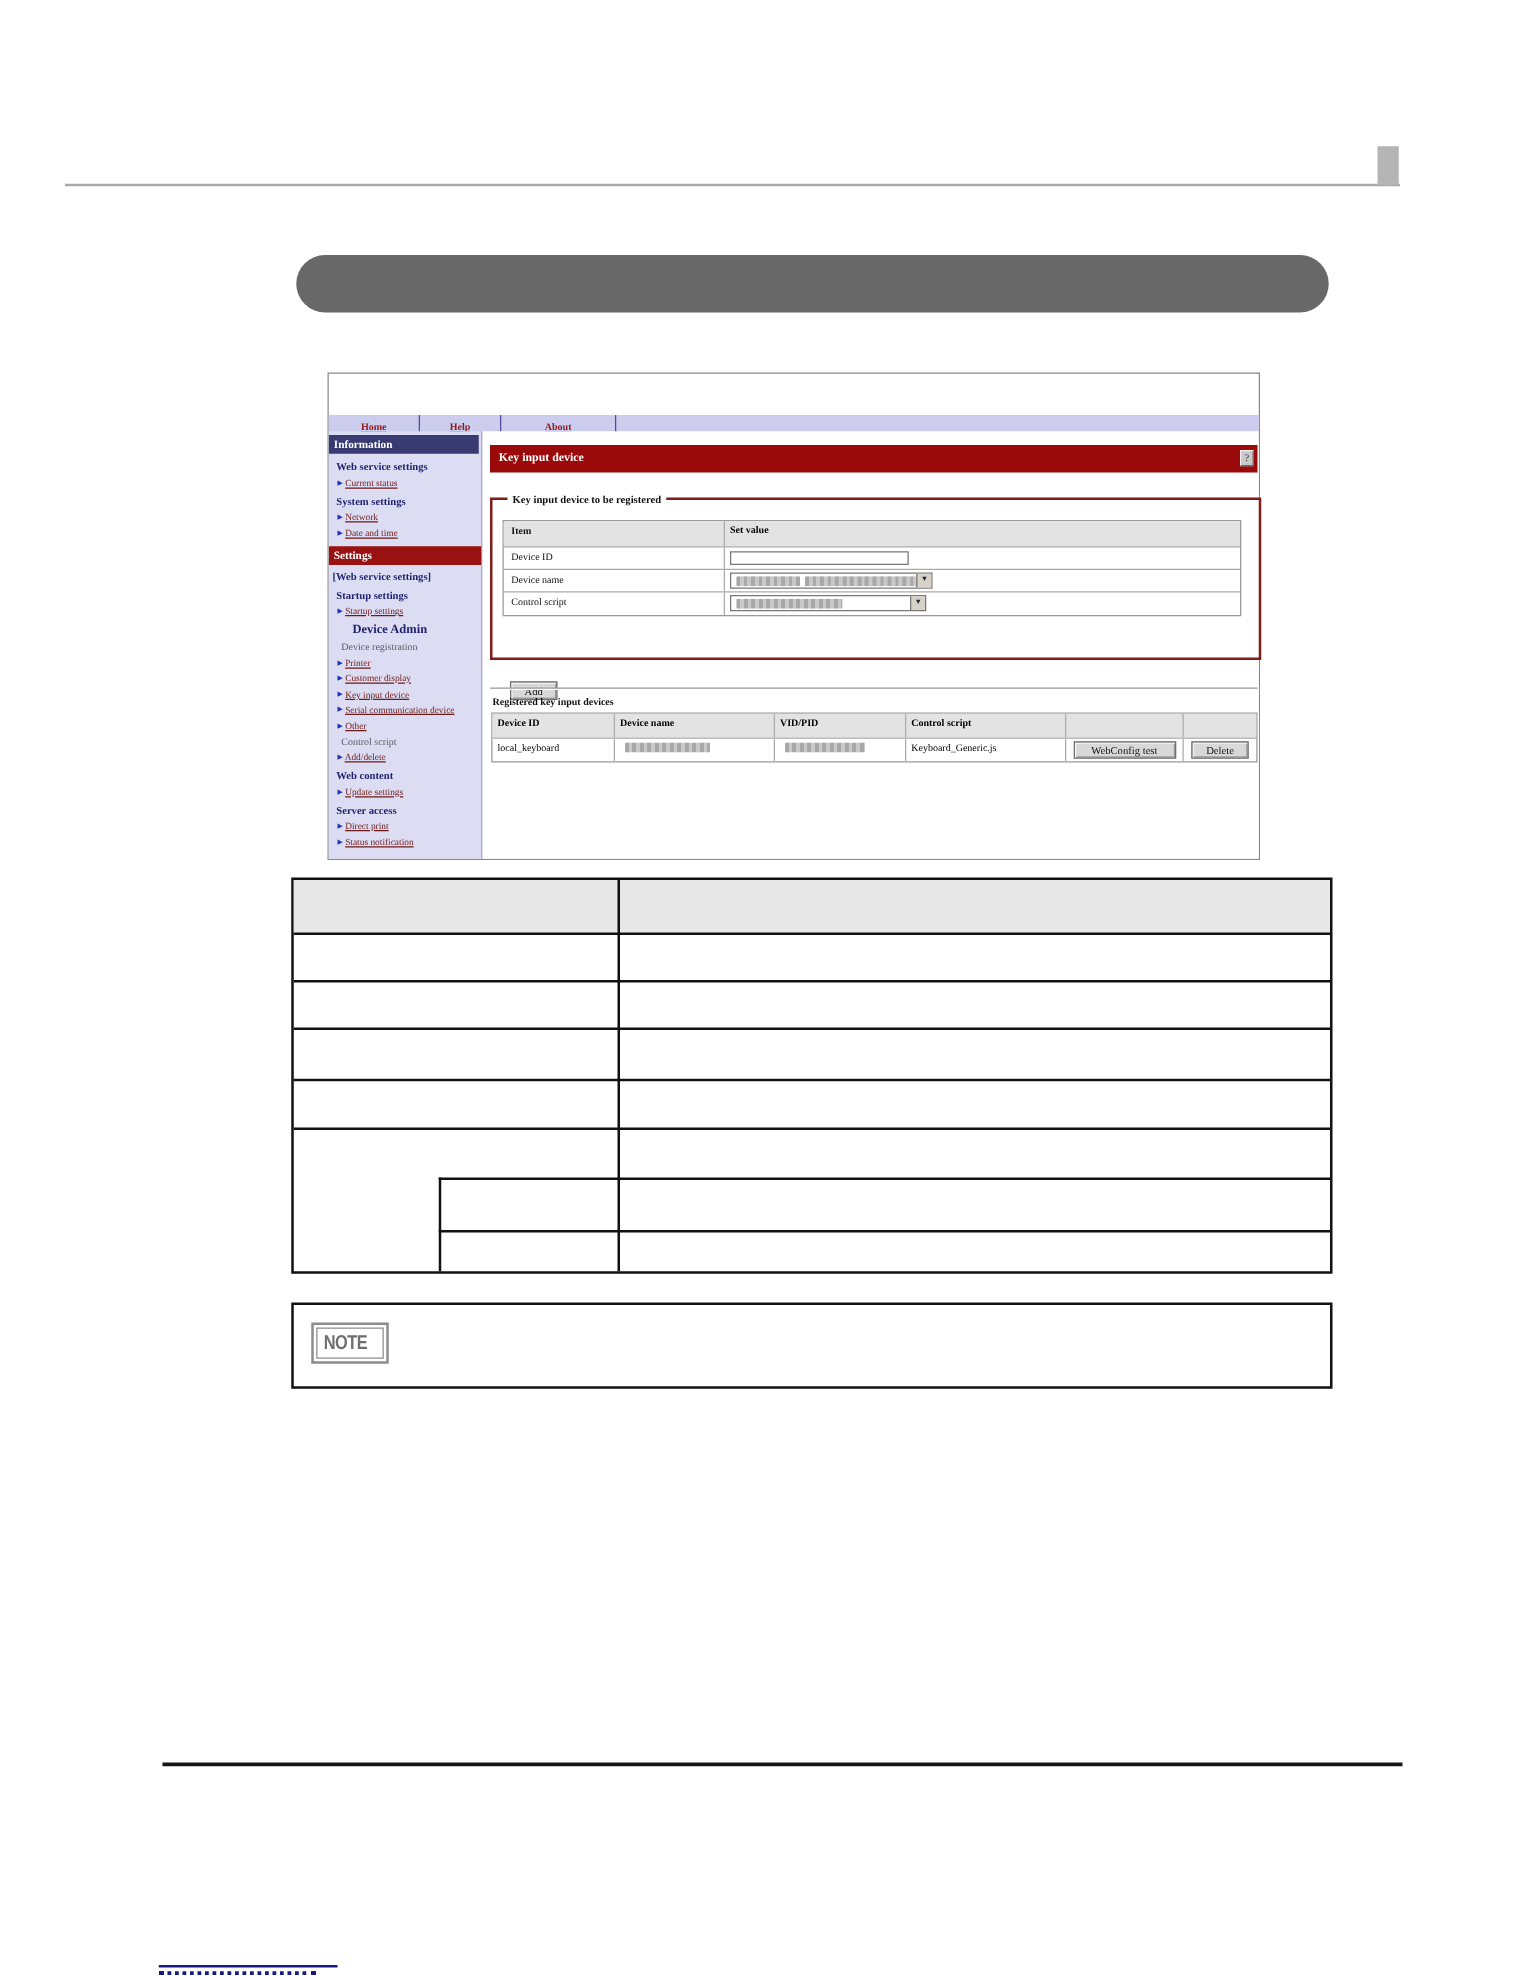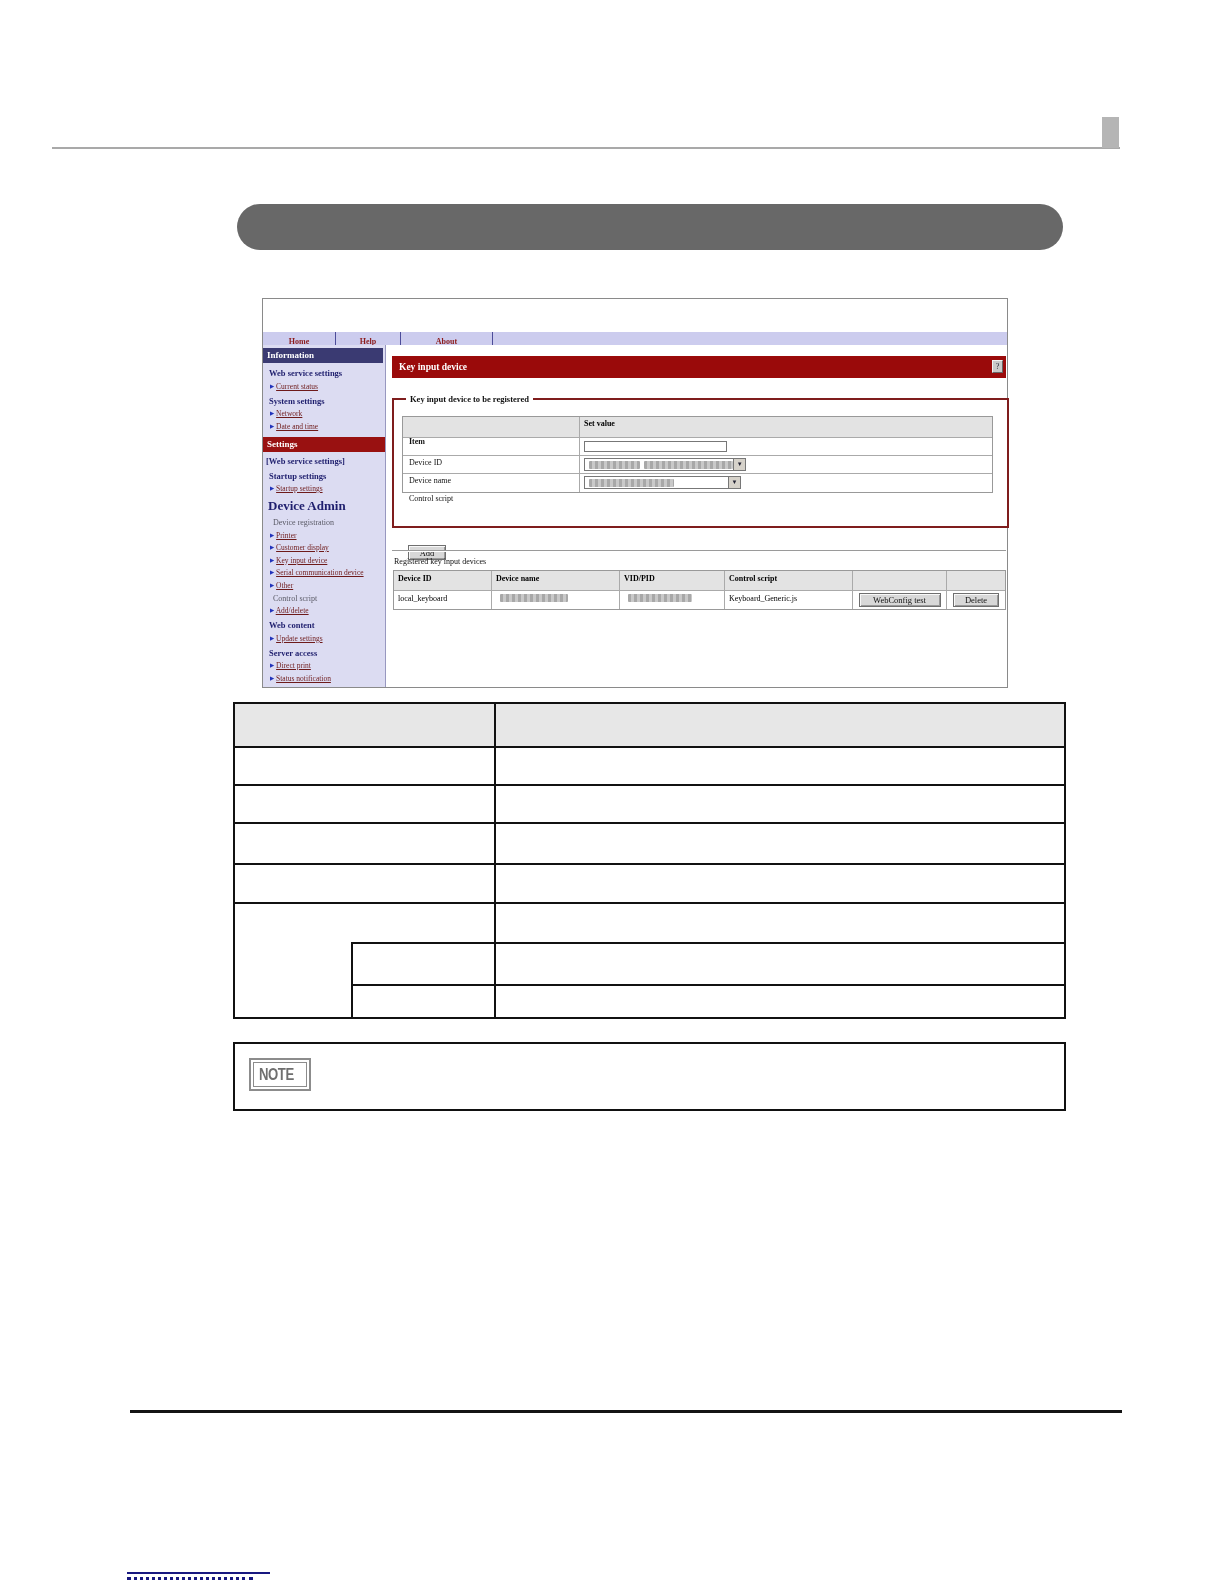--- a/index.html
+++ b/index.html
@@ -43,21 +43,21 @@
   .nav-cell.c1 { width:73px; } .nav-cell.c2 { width:65px; } .nav-cell.c3 { width:92px; }
   .nav-cell.rest { flex:1; border-right:none; }
   .nav-link { font-size:8px; font-weight:bold; color:#8b1a1a; text-decoration:underline; cursor:pointer; }
 
   .side { position:absolute; left:0; top:46px; width:123px; bottom:0; background:#dcdcf2;
           border-right:1px solid #9898c0; overflow:hidden; }
   .sb-hdr  { height:15px; line-height:15px; padding-left:4px; color:#fff; font-weight:bold; font-size:9px; }
   .sb-hdr.info { background:#3a3a72; margin-top:3px; width:120px; }
   .sb-hdr.set  { background:#991111; margin-top:6px; width:141px; }
   .sb-sec  { font-weight:bold; color:#1f1f6e; font-size:8.5px; padding-left:6px; margin-top:5px; }
-  .sb-sec.big { font-size:13px; padding-left:5px; }
+  .sb-sec.big { font-size:10px; padding-left:19px; }
   .sb-sel  { font-weight:bold; color:#1f1f6e; font-size:8.5px; padding-left:3px; margin-top:4px; }
   .sb-sub  { color:#5a5a66; font-size:8px; padding-left:10px; margin-top:4px; }
   .sb-link { font-size:7.5px; padding-left:7px; margin-top:3.5px; white-space:nowrap; cursor:pointer; }
   .sb-link .arr { color:#2233bb; font-size:5.5px; vertical-align:1px; }
   .sb-link .lnk { color:#6e1a1a; text-decoration:underline; }
 
   .main { position:absolute; left:123px; top:46px; right:0; bottom:0; background:#fff; }
   .red-bar { position:absolute; left:6px; right:1px; top:11px; height:22px; background:#9a0a0a;
              display:flex; align-items:center; }
   .red-bar .ttl { color:#fff; font-weight:bold; font-size:9.5px; padding-left:7px; }
@@ -66,21 +66,21 @@
               font-size:8px; text-align:center; line-height:11px; cursor:pointer; }
 
   .fieldset { position:absolute; left:6px; top:53px; width:617px; height:130px; border:2px solid #7f1d1d; }
   .legend { position:absolute; left:12px; top:-6px; background:#fff; padding:0 4px;
             font-weight:bold; font-size:8.5px; color:#111; }
 
   .ftable { position:absolute; left:8px; top:16px; width:591px; border:1px solid #999; background:#fff; }
   .ft-row { display:flex; border-top:1px solid #aaa; }
   .ft-row.first { border-top:none; }
   .ft-hdr { background:#e3e3e3; }
-  .ft-label { width:176px; padding:3px 0 0 6px; font-size:8px; color:#111;margin-top:17px; }
+  .ft-label { width:176px; padding:3px 0 0 6px; font-size:8px; color:#111; }
   .ft-hdr .ft-label, .ft-hdr .ft-value { font-weight:bold; }
   .ft-value { flex:1; border-left:1px solid #aaa; padding:2px 0 2px 4px; font-size:8px; }
   .r-h20 { height:20px; } .r-h18 { height:18px; } .r-h19 { height:19px; }
 
   .txt-input { width:143px; height:11px; border:1px solid #777; background:#fff; display:block; margin-top:1px;
                font-size:8px; padding:0 2px; }
   .dropdown { height:13px; border:1px solid #777; background:#fff; display:flex; align-items:center; }
   .dd1 { width:162px; } .dd2 { width:157px; }
   .dd-btn { margin-left:auto; width:12px; height:11px; background:#d6d2ca; border-left:1px solid #777;
             font-size:6px; line-height:10px; text-align:center; color:#223; cursor:pointer; }
@@ -90,21 +90,21 @@
   .bl-55 { width:52px; } .bl-95 { width:92px; } .bl-85 { width:85px; } .bl-70 { width:68px; } .bl-66 { width:64px; }
 
   .btn3d { background:#d8d8d8; border:1px solid #6f6f6f;
            box-shadow:inset 1px 1px 0 #f8f8f8, inset -1px -1px 0 #9a9a9a;
            font-family:"Liberation Serif", serif; font-size:8.5px; color:#111;
            display:flex; align-items:center; justify-content:center; cursor:pointer; }
   .add-btn { position:absolute; left:14px; top:145px; width:38px; height:15px; }
 
   .groove { position:absolute; left:6px; right:1px; top:205px; height:2px; background:#9a9a9a;
             border-bottom:1px solid #fff; }
-  .reg-label { position:absolute; left:8px; top:212px; font-weight:normal; font-size:8px; color:#111; }
+  .reg-label { position:absolute; left:8px; top:212px; font-weight:bold; font-size:8px; color:#111; }
 
   .rtable { position:absolute; left:7px; top:225px; width:613px; border:1px solid #999; background:#fff; }
   .rt-row { display:flex; }
   .rt-hdr { background:#e3e3e3; height:19px; }
   .rt-data { height:19px; border-top:1px solid #aaa; }
   .rt-cell { border-left:1px solid #aaa; padding:3px 0 0 4px; font-size:8px; overflow:hidden; white-space:nowrap; }
   .rt-cell.first { border-left:none; }
   .rt-hdr .rt-cell { font-weight:bold; }
   .cw1 { width:97px; } .cw2 { width:128px; } .cw3 { width:105px; } .cw4 { width:128px; }
   .cw5 { width:94px; } .cw6 { width:59px; }

